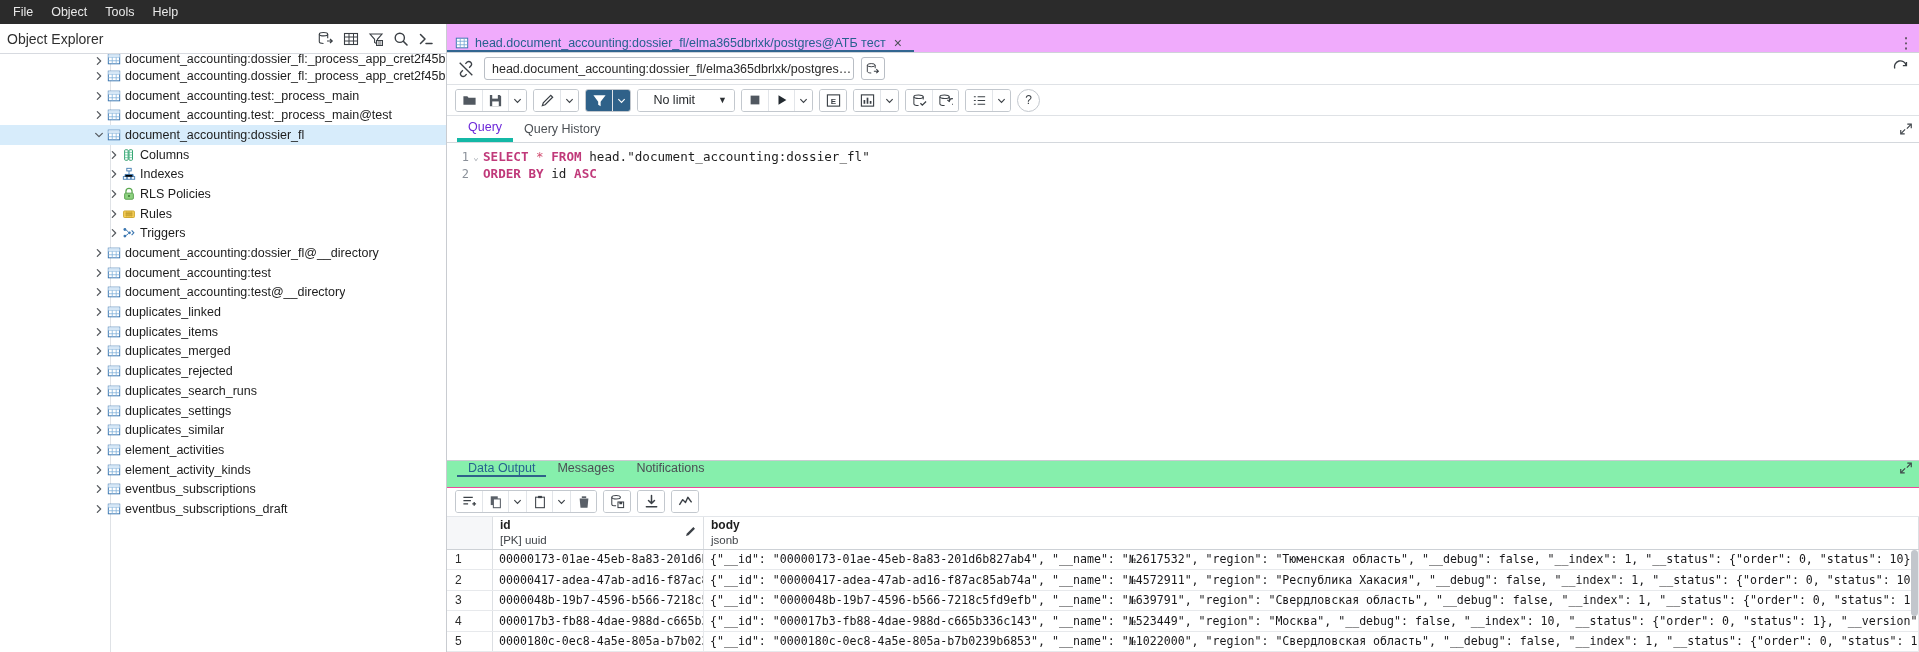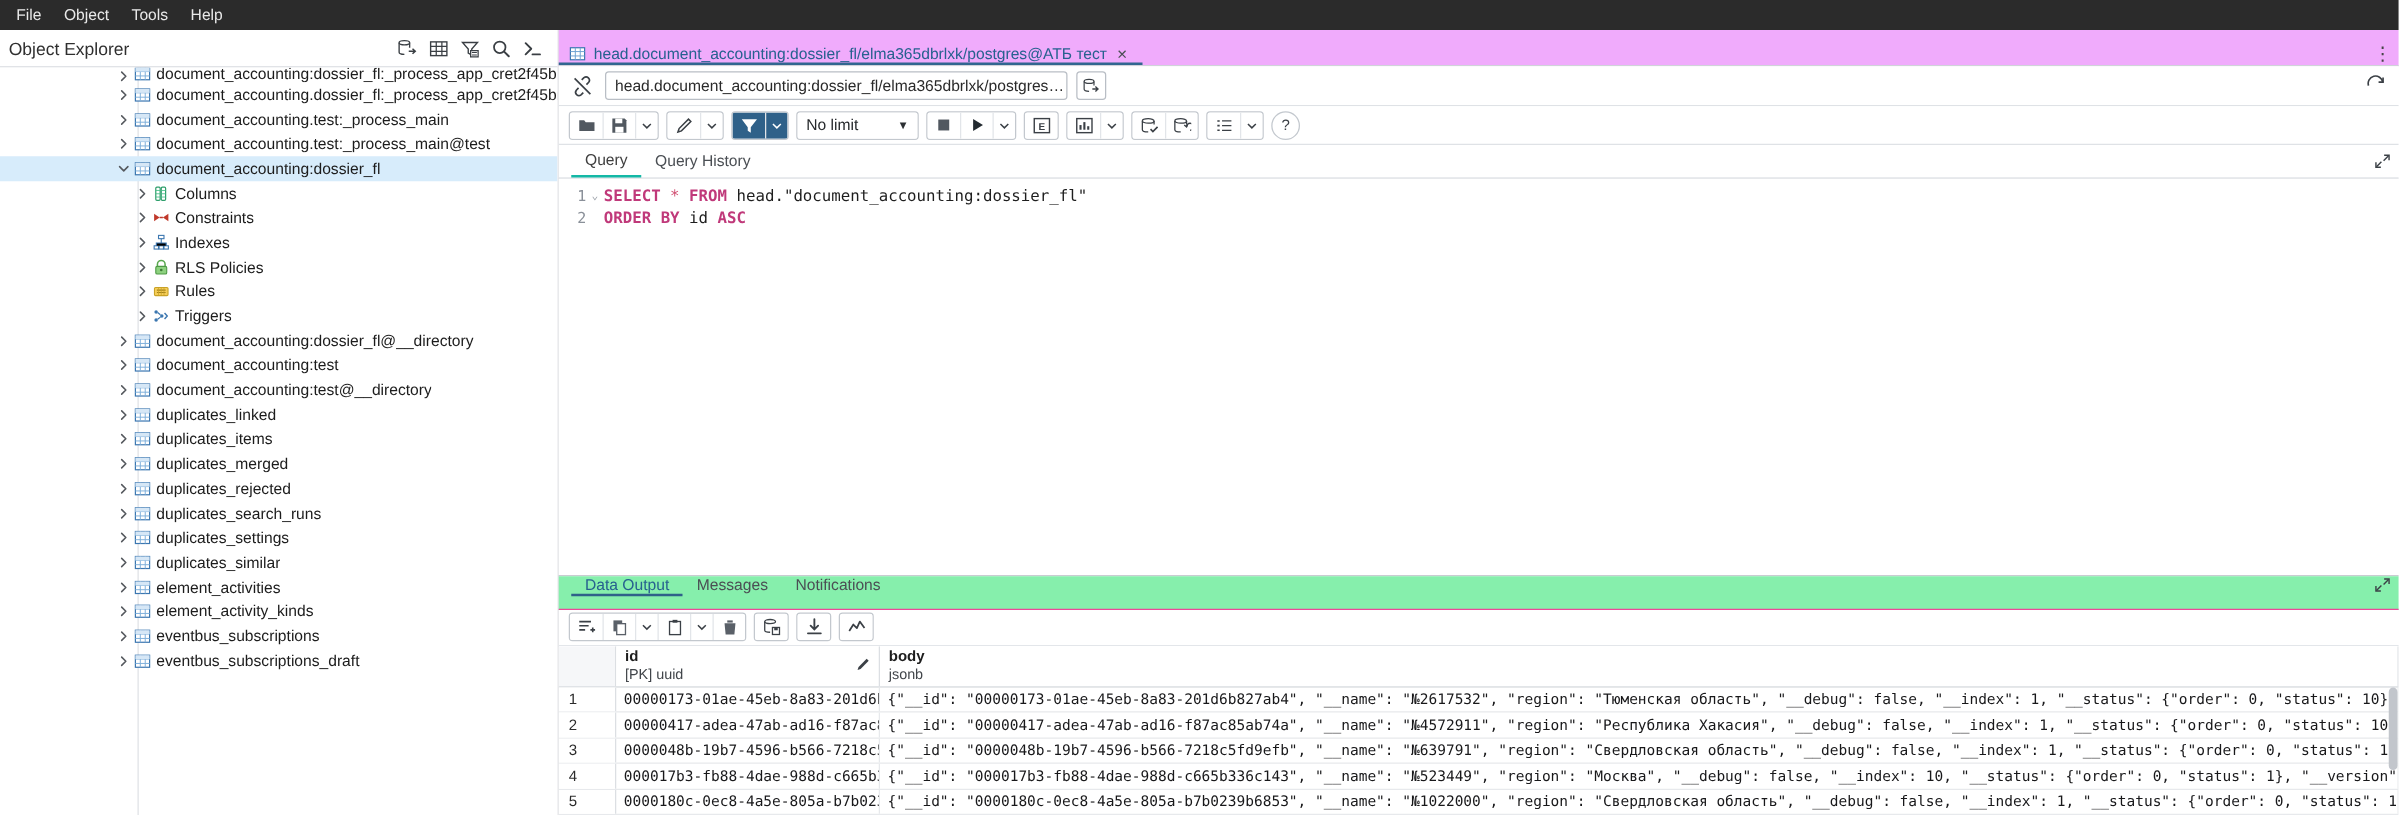--- a/index.html
+++ b/index.html
@@ -131,35 +131,35 @@
   }
   .grp { display: flex; align-items: stretch; border: 1px solid #c3c8ce; border-radius: 3px; height: 23px; overflow: hidden; background: #fff; }
   .grp > .tb { border-left: 1px solid #e2e5e9; }
   .grp > .tb:first-child { border-left: none; }
   .tb {
     min-width: 26px; padding: 0 5px; display: flex; align-items: center; justify-content: center;
     color: #3b4046; background: #fff; font-size: 12px;
   }
   .tb.caret { min-width: 18px; padding: 0 3px; }
   .tb.active { background: #2f6189; color: #fff; }
-  .tb.limit { min-width: 96px; justify-content: space-between; padding: 0 7px; font-size: 12.5px; color: #26292c; }
+  .tb.limit { min-width: 96px; justify-content: flex-end; padding: 0 7px; font-size: 12.5px; color: #26292c; gap: 23px; }
   .tb svg { display: block; }
   .help-btn {
     width: 23px; height: 23px; border: 1px solid #c3c8ce; border-radius: 50%;
     display: flex; align-items: center; justify-content: center; color: #3b4046; font-size: 12px;
   }
 
   .qtabs {
     height: 27px; flex: 0 0 27px; display: flex; align-items: stretch;
     border-bottom: 1px solid #d4d8dd; background: #fff; padding-left: 10px;
   }
   .qtabs .t {
     display: flex; align-items: center; padding: 0 11px; font-size: 12.5px; color: #4b4f54;
   }
-  .qtabs .t.on { color: #404040; border-bottom: 2px solid #14b8a6; }
+  .qtabs .t.on { color: #6d28d9; border-bottom: 4px solid #14b8a6; }
   .qtabs .fill { flex: 1; }
   .qtabs .expand { width: 26px; display: flex; align-items: center; justify-content: center; color: #3b4046; }
 
   
   .editor {
     flex: 1 1 auto; min-height: 0; display: flex; background: #fff;
     font-family: "DejaVu Sans Mono", monospace; font-size: 12.6px;
     overflow: hidden; position: relative;
   }
   .gutter {
@@ -365,36 +365,20 @@
                 </svg>
               </span>
               <span class="ico">
                 <svg width="14" height="14" viewBox="0 0 16 16" style="display:block">
                   <rect x="3" y="2" width="4" height="12" rx="1" fill="#fff" stroke="#2e9e6b" stroke-width="1.1"></rect>
                   <rect x="8" y="2" width="4" height="12" rx="1" fill="#fff" stroke="#2e9e6b" stroke-width="1.1"></rect>
                   <path d="M3 5h4M3 8h4M3 11h4M8 5h4M8 8h4M8 11h4" stroke="#49c08a" stroke-width=".8"></path>
                 </svg>
               </span>
               <span class="lbl">Columns</span>
-            </div>
-            <div class="trow">
-              <span style="width:107px;flex:none"></span>
-              <span class="chev">
-                <svg width="10" height="10" viewBox="0 0 12 12" style="display:block">
-                  <path d="M4 2l4 4-4 4" fill="none" stroke="#55595e" stroke-width="1.5" stroke-linecap="round" stroke-linejoin="round"></path>
-                </svg>
-              </span>
-              <span class="ico">
-                <svg width="14" height="14" viewBox="0 0 16 16" style="display:block">
-                  <path d="M1.5 4.5v7l5-3.5z" fill="#c0392b"></path>
-                  <path d="M14.5 4.5v7l-5-3.5z" fill="#c0392b"></path>
-                  <path d="M6.5 8h3" stroke="#c0392b" stroke-width="1.4"></path>
-                </svg>
-              </span>
-              <span class="lbl">Constraints</span>
             </div>
             <div class="trow">
               <span style="width:107px;flex:none"></span>
               <span class="chev">
                 <svg width="10" height="10" viewBox="0 0 12 12" style="display:block">
                   <path d="M4 2l4 4-4 4" fill="none" stroke="#55595e" stroke-width="1.5" stroke-linecap="round" stroke-linejoin="round"></path>
                 </svg>
               </span>
               <span class="ico">
                 <svg width="14" height="14" viewBox="0 0 16 16" style="display:block">

